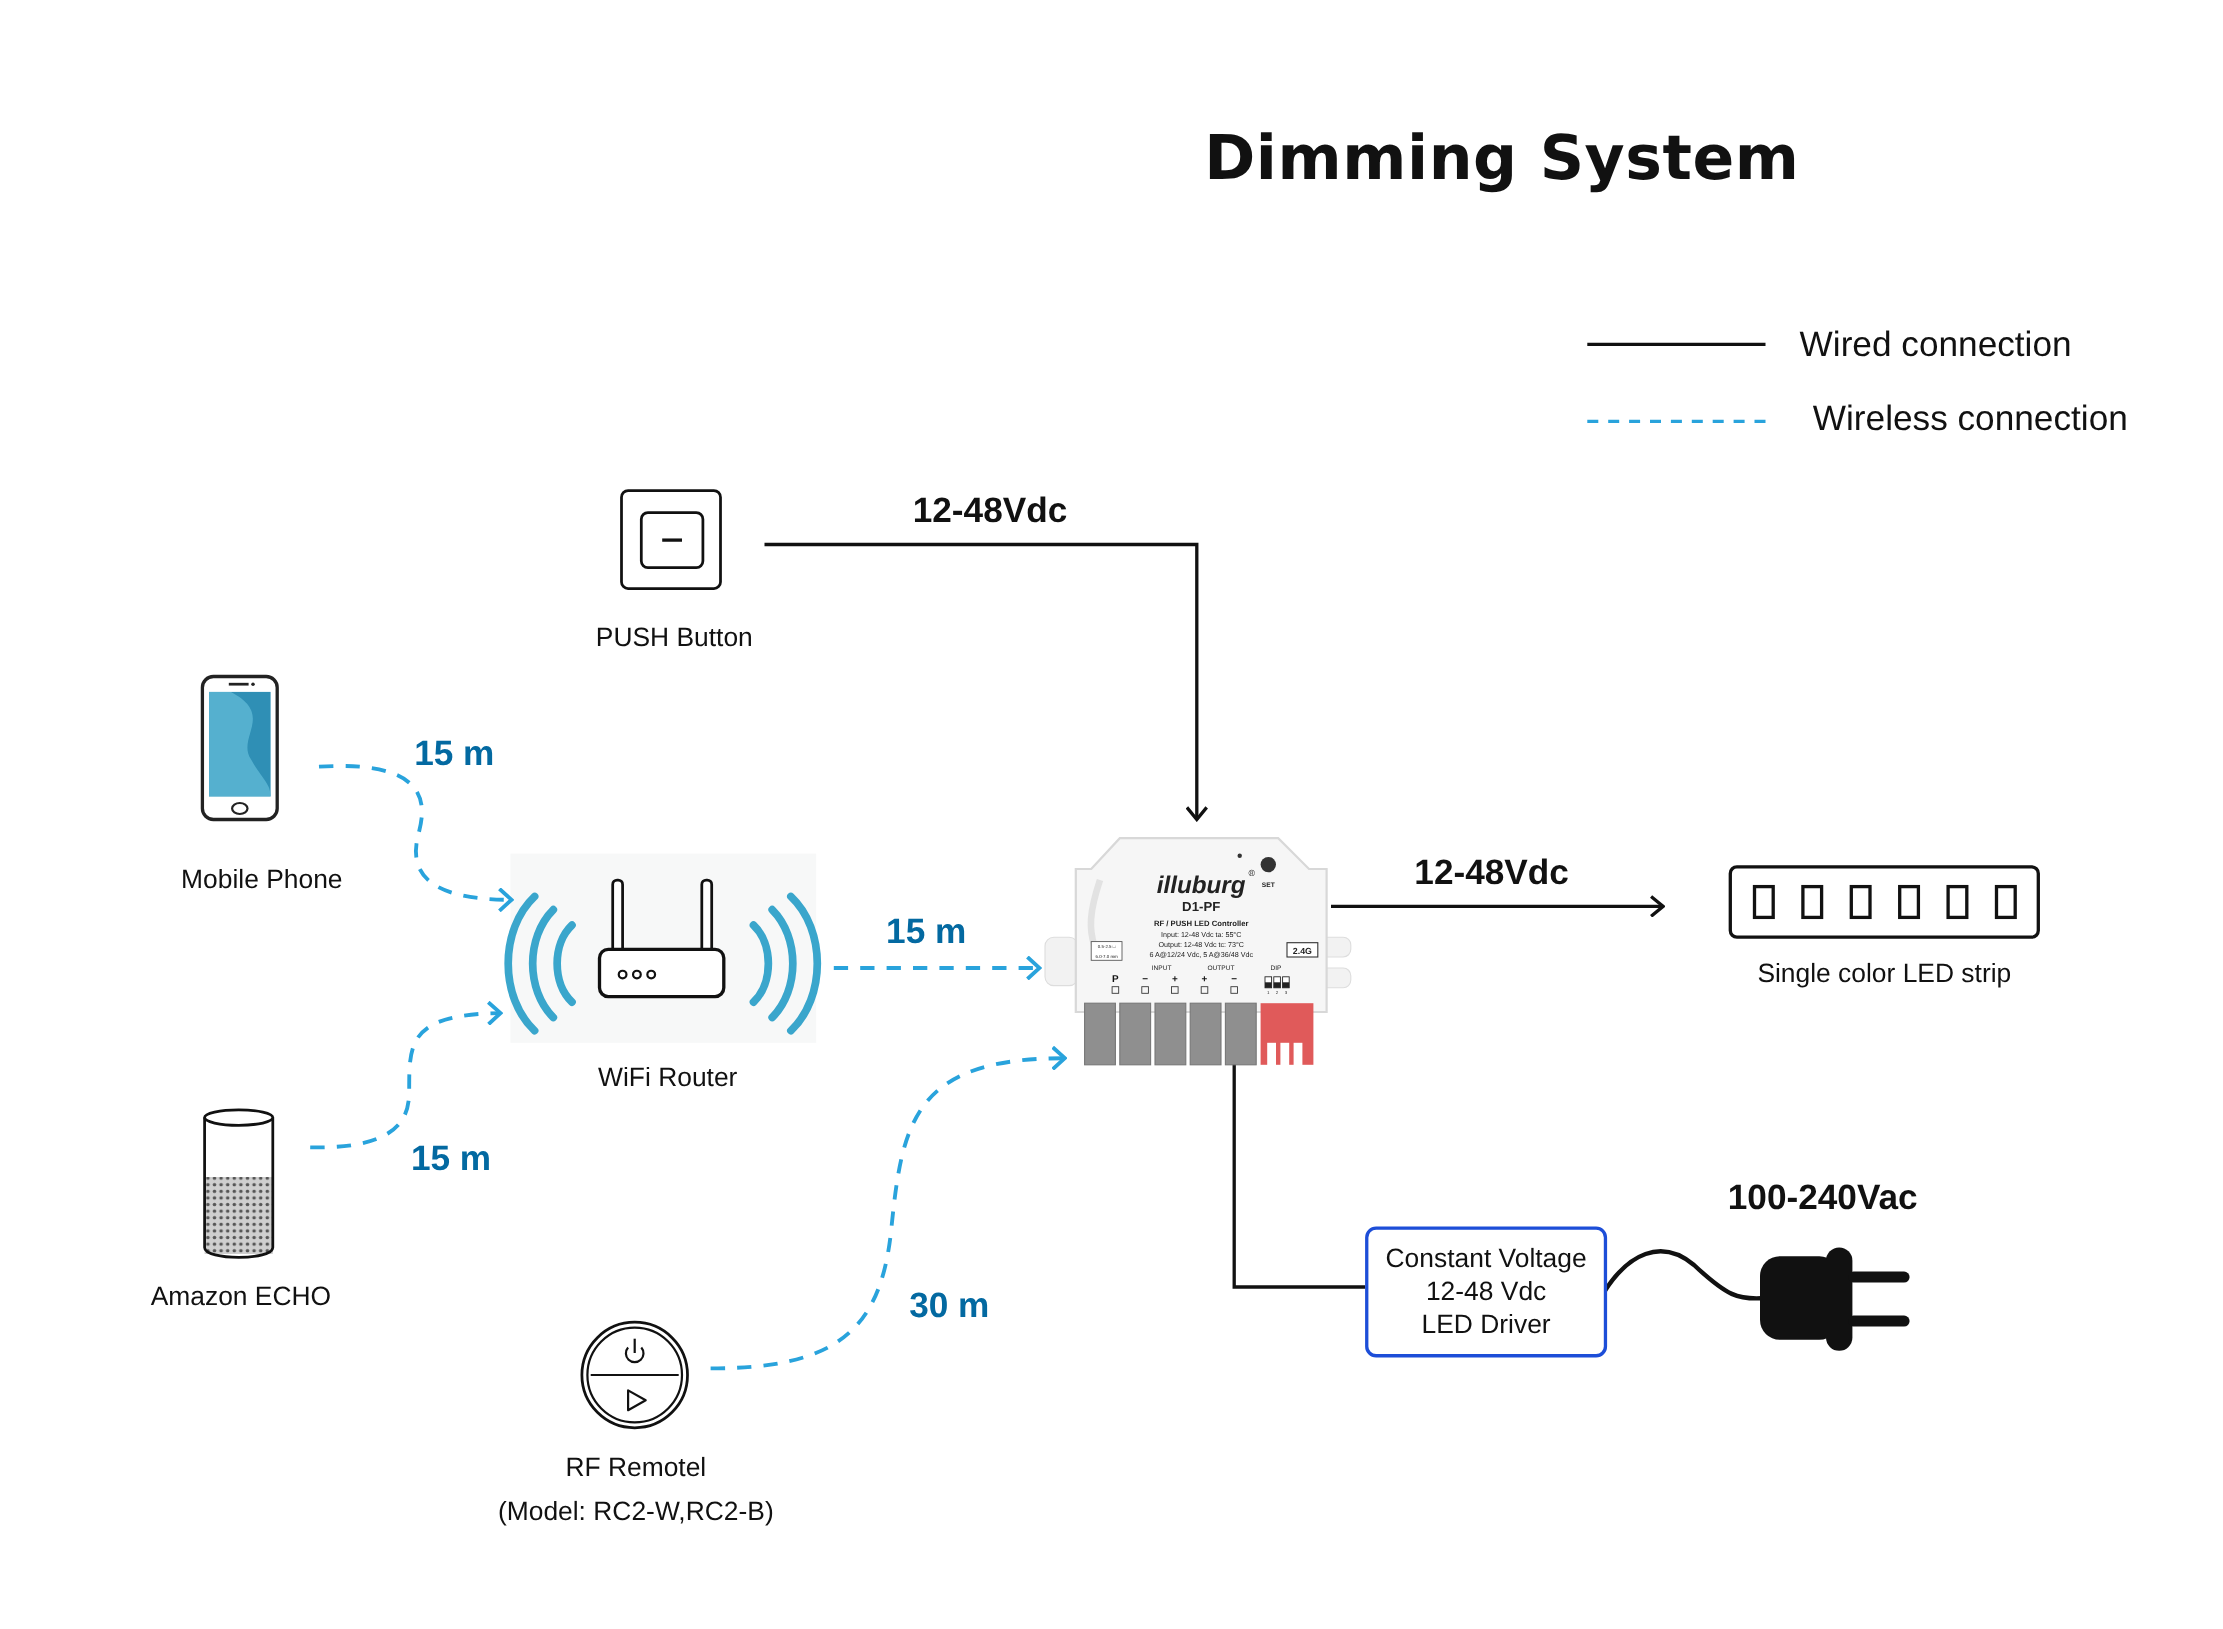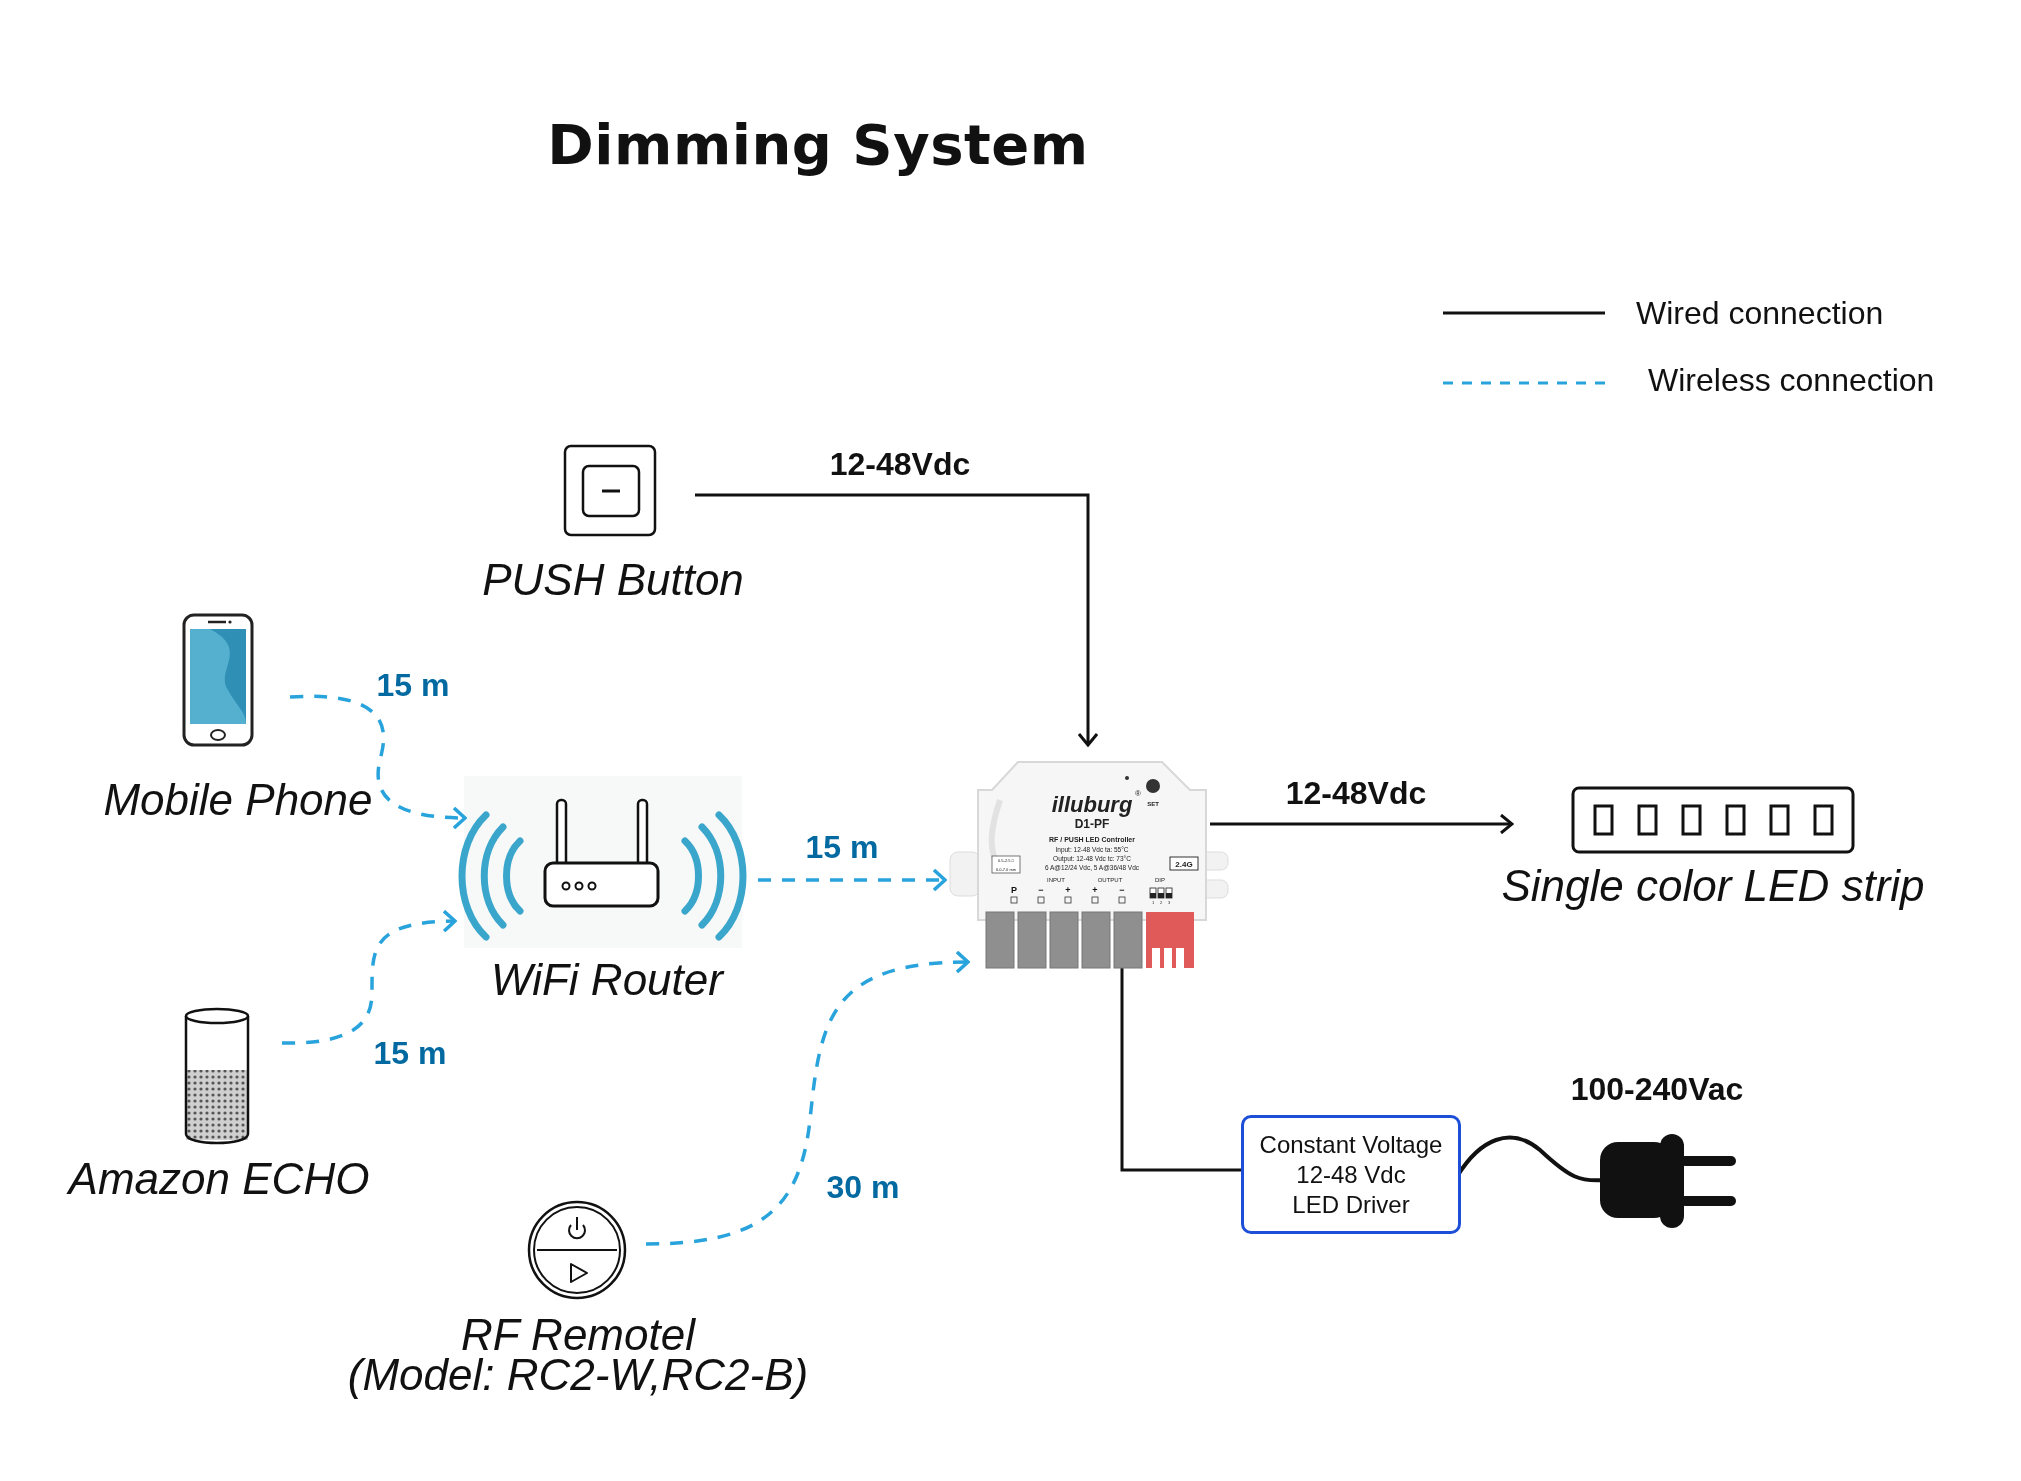--- a/index.html
+++ b/index.html
@@ -1,34 +1,34 @@
 <!DOCTYPE html>
 <html><head>
 <meta charset="utf-8">
 <style>
   html, body { margin: 0; padding: 0; background: #ffffff; }
   body { width: 2021px; height: 1481px; position: relative; overflow: hidden;
          font-family: "Liberation Sans", sans-serif; color: #111; }
   .abs { position: absolute; }
   .title { left: 0; width: 2100px; top: 112px; text-align: center; font-size: 56px; font-weight: bold;
            font-family: "DejaVu Sans", sans-serif; letter-spacing: 0.5px; }
-  .lbl { font-size: 44px; white-space: nowrap; transform: translate(-50%, -50%); text-align: center; font-style: italic; }
+  .lbl { font-size: 24px; white-space: nowrap; transform: translate(-50%, -50%); text-align: center; }
   .lbl-left { font-size: 32px; white-space: nowrap; transform: translateY(-50%); }
   .volt { font-size: 32px; font-weight: bold; white-space: nowrap; transform: translate(-50%, -50%); }
   .dist { font-size: 32px; font-weight: bold; color: #0369a1; white-space: nowrap; transform: translate(-50%, -50%); }
   svg.canvas { position: absolute; left: 0; top: 0; }
   .driver-box { left: 1241px; top: 1115px; width: 214px; height: 113px; border: 3px solid #1d4ed8; border-radius: 10px;
                 display: flex; flex-direction: column; justify-content: center; align-items: center; background: #fff; }
   .driver-box span { font-size: 24px; line-height: 30px; }
   .ctrl-text { font-family: "Liberation Sans", sans-serif; text-anchor: middle; fill: #222; }
 </style>
 </head>
 <body>
 
-<div class="abs title" style="width:1636px;">Dimming System</div>
+<div class="abs title" style="width:1636px;text-align:right;">Dimming System</div>
 
 <svg class="canvas" width="2021" height="1481" viewBox="0 0 2021 1481">
   <defs>
     <marker id="arrowBlack" markerWidth="14" markerHeight="20" refX="12" refY="10" orient="auto" markerUnits="userSpaceOnUse">
       <path d="M1,1 L12,10 L1,19" fill="none" stroke="#111" stroke-width="3"></path>
     </marker>
     <marker id="arrowBlue" markerWidth="14" markerHeight="22" refX="12" refY="11" orient="auto" markerUnits="userSpaceOnUse">
       <path d="M1,1 L12,11 L1,21" fill="none" stroke="#29a3dc" stroke-width="3.5"></path>
     </marker>
     <pattern id="meshPattern" width="6" height="6" patternUnits="userSpaceOnUse">

